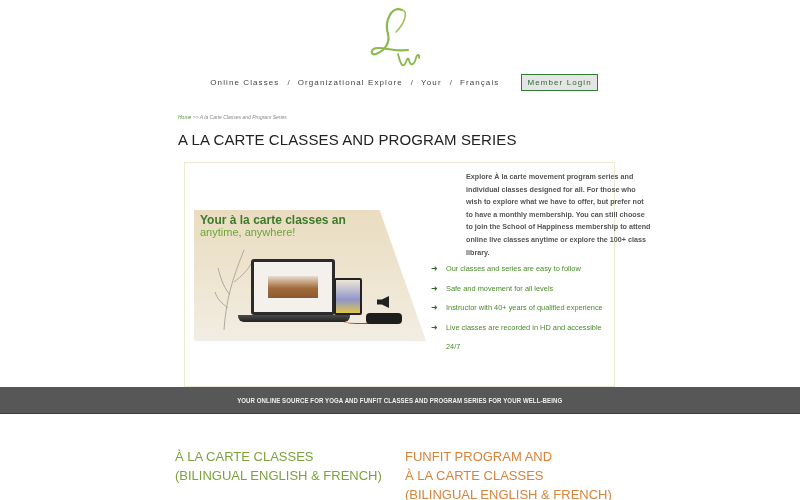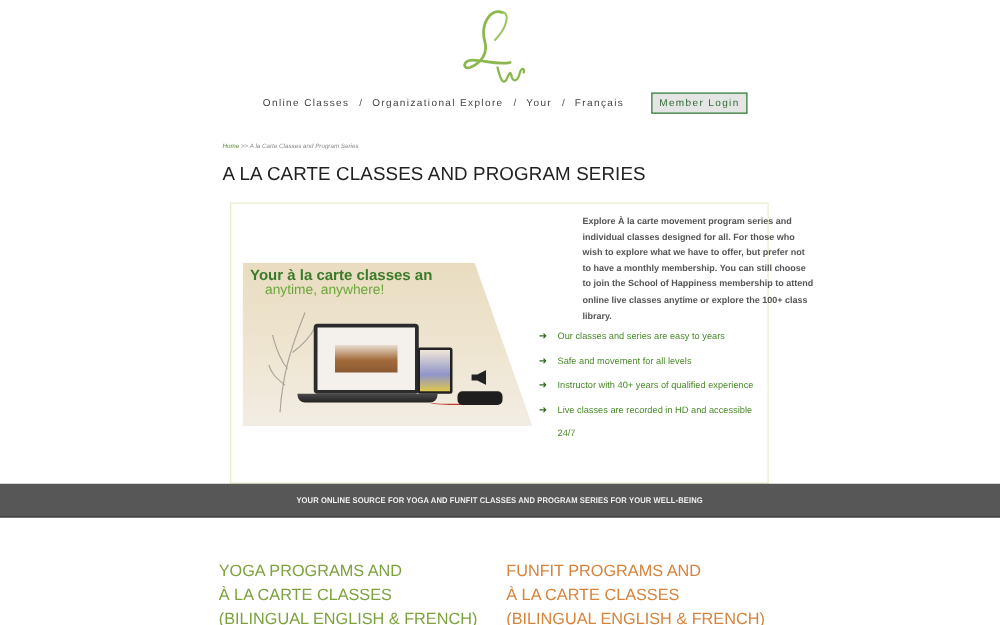--- a/index.html
+++ b/index.html
@@ -17,21 +17,21 @@
     .breadcrumb { position: absolute; top: 114px; left: 178px; font-size: 5px; color: #888; font-style: italic; }
     .breadcrumb a { color: #5a8a3a; text-decoration: none; }
 
     .page-title { position: absolute; top: 131px; left: 178px; font-size: 15px; font-weight: normal; color: #222; letter-spacing: 0.1px; }
 
     .content-box { position: absolute; top: 162px; left: 184px; width: 431px; height: 225px; border: 1px solid #ecebcf; background: #fff; }
 
     .promo-image { position: absolute; left: 9px; top: 47px; width: 232px; height: 131px; overflow: hidden; }
     .promo-bg { position: absolute; inset: 0; background: linear-gradient(180deg, #e9dcc0 0%, #efe6d3 60%, #f2ede4 100%); clip-path: polygon(0 0, 80% 0, 100% 100%, 0 100%); }
     .promo-line1 { position: absolute; left: 6px; top: 3px; font-size: 12px; font-weight: bold; color: #3c7a2a; white-space: nowrap; }
-    .promo-line2 { position: absolute; left: 6px; top: 16px; font-size: 11px; color: #6aa63a; white-space: nowrap; margin-left: 12px; }
+    .promo-line2 { position: absolute; left: 6px; top: 16px; font-size: 11px; color: #6aa63a; white-space: nowrap; }
     .branch { position: absolute; left: 20px; top: 30px; width: 40px; height: 90px; }
     .laptop-screen { position: absolute; left: 57px; top: 49px; width: 84px; height: 56px; background: #2b2b2b; border-radius: 3px; padding: 3px; }
     .laptop-display { width: 100%; height: 100%; background: #f4f1ec; position: relative; }
     .laptop-photo { position: absolute; left: 14px; top: 14px; width: 50px; height: 22px; background: linear-gradient(180deg, #e7ddd0 0%, #a36b3a 55%, #8a5a33 100%); }
     .laptop-base { position: absolute; left: 44px; top: 105px; width: 112px; height: 7px; background: linear-gradient(180deg, #4a4a4a, #222); border-radius: 0 0 6px 6px; }
     .tablet { position: absolute; left: 140px; top: 68px; width: 28px; height: 37px; background: #222; border-radius: 2px; padding: 2px; }
     .tablet-display { width: 100%; height: 100%; background: linear-gradient(180deg, #efe6d8 0%, #8f95c9 60%, #e0c84a 100%); }
     .speaker { position: absolute; left: 183px; top: 86px; width: 12px; height: 12px; background: #222; clip-path: polygon(0 30%, 40% 30%, 100% 0, 100% 100%, 40% 70%, 0 70%); }
     .dumbbell { position: absolute; left: 172px; top: 103px; width: 36px; height: 11px; background: #1e1e1e; border-radius: 4px; }
     .cable { position: absolute; left: 150px; top: 110px; width: 40px; height: 4px; border-bottom: 1px solid #c0392b; border-radius: 50%; }
@@ -103,21 +103,21 @@
     <div class="speaker"></div>
     <div class="cable"></div>
     <div class="dumbbell"></div>
   </div>
 
   <p class="intro-text">Explore À la carte movement program series and individual classes designed for all. For those who wish to explore what we have to offer, but prefer not to have a monthly membership. You can still choose to join the School of Happiness membership to attend online live classes anytime or explore the 100+ class library.</p>
 
   <ul class="benefits">
     <li class="benefit">
       <span class="benefit-icon">➜</span>
-      <span class="benefit-text">Our classes and series are easy to years</span>
+      <span class="benefit-text">Our classes and series are easy to follow</span>
     </li>
     <li class="benefit">
       <span class="benefit-icon">➜</span>
       <span class="benefit-text">Safe and movement for all levels</span>
     </li>
     <li class="benefit">
       <span class="benefit-icon">➜</span>
       <span class="benefit-text">Instructor with 40+ years of qualified experience</span>
     </li>
     <li class="benefit">
@@ -125,21 +125,20 @@
       <span class="benefit-text">Live classes are recorded in HD and accessible 24/7</span>
     </li>
   </ul>
 </section>
 
 <div class="tagline-band">
   <div class="tagline">YOUR ONLINE SOURCE FOR YOGA AND FUNFIT CLASSES AND PROGRAM SERIES FOR YOUR WELL-BEING</div>
 </div>
 
 <h2 class="program program-yoga">
-  <span class="program-line">YOGA PROGRAMS AND</span>
   <span class="program-line">À LA CARTE CLASSES</span>
   <span class="program-line">(BILINGUAL ENGLISH &amp; FRENCH)</span>
 </h2>
 <h2 class="program program-funfit">
-  <span class="program-line">FUNFIT PROGRAMS AND</span>
+  <span class="program-line">FUNFIT PROGRAM AND</span>
   <span class="program-line">À LA CARTE CLASSES</span>
   <span class="program-line">(BILINGUAL ENGLISH &amp; FRENCH)</span>
 </h2>
 
 </body></html>

